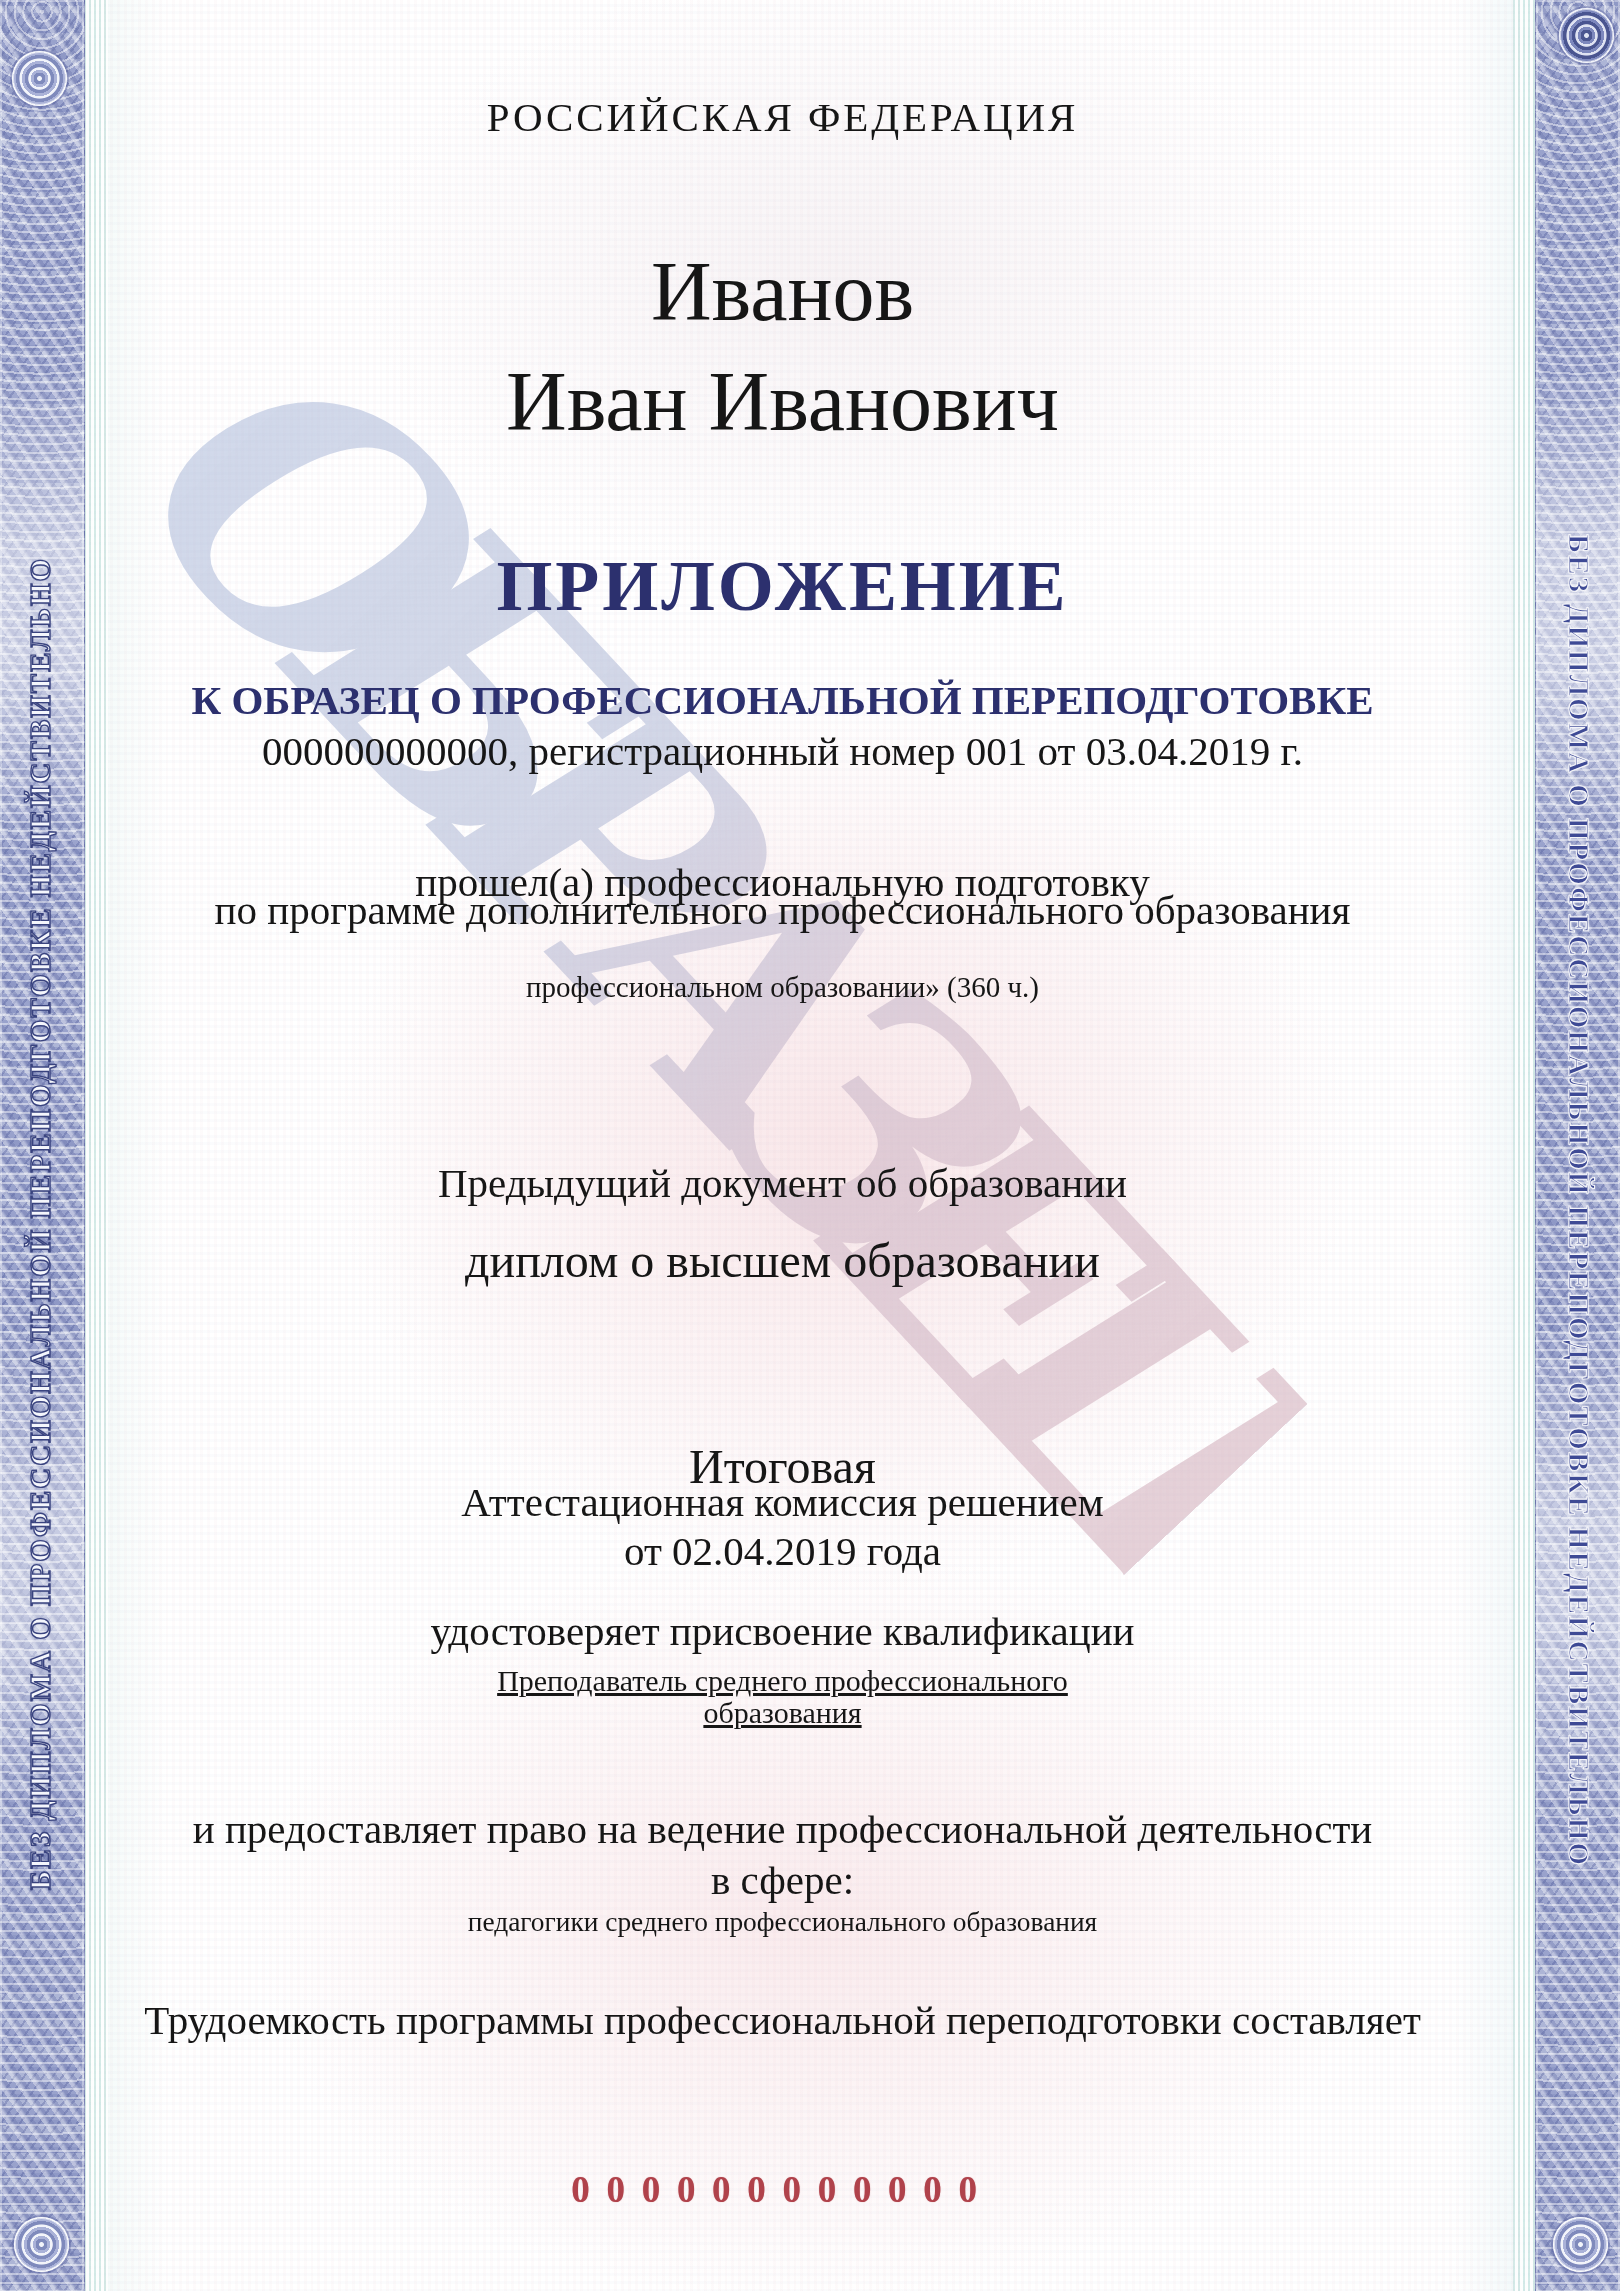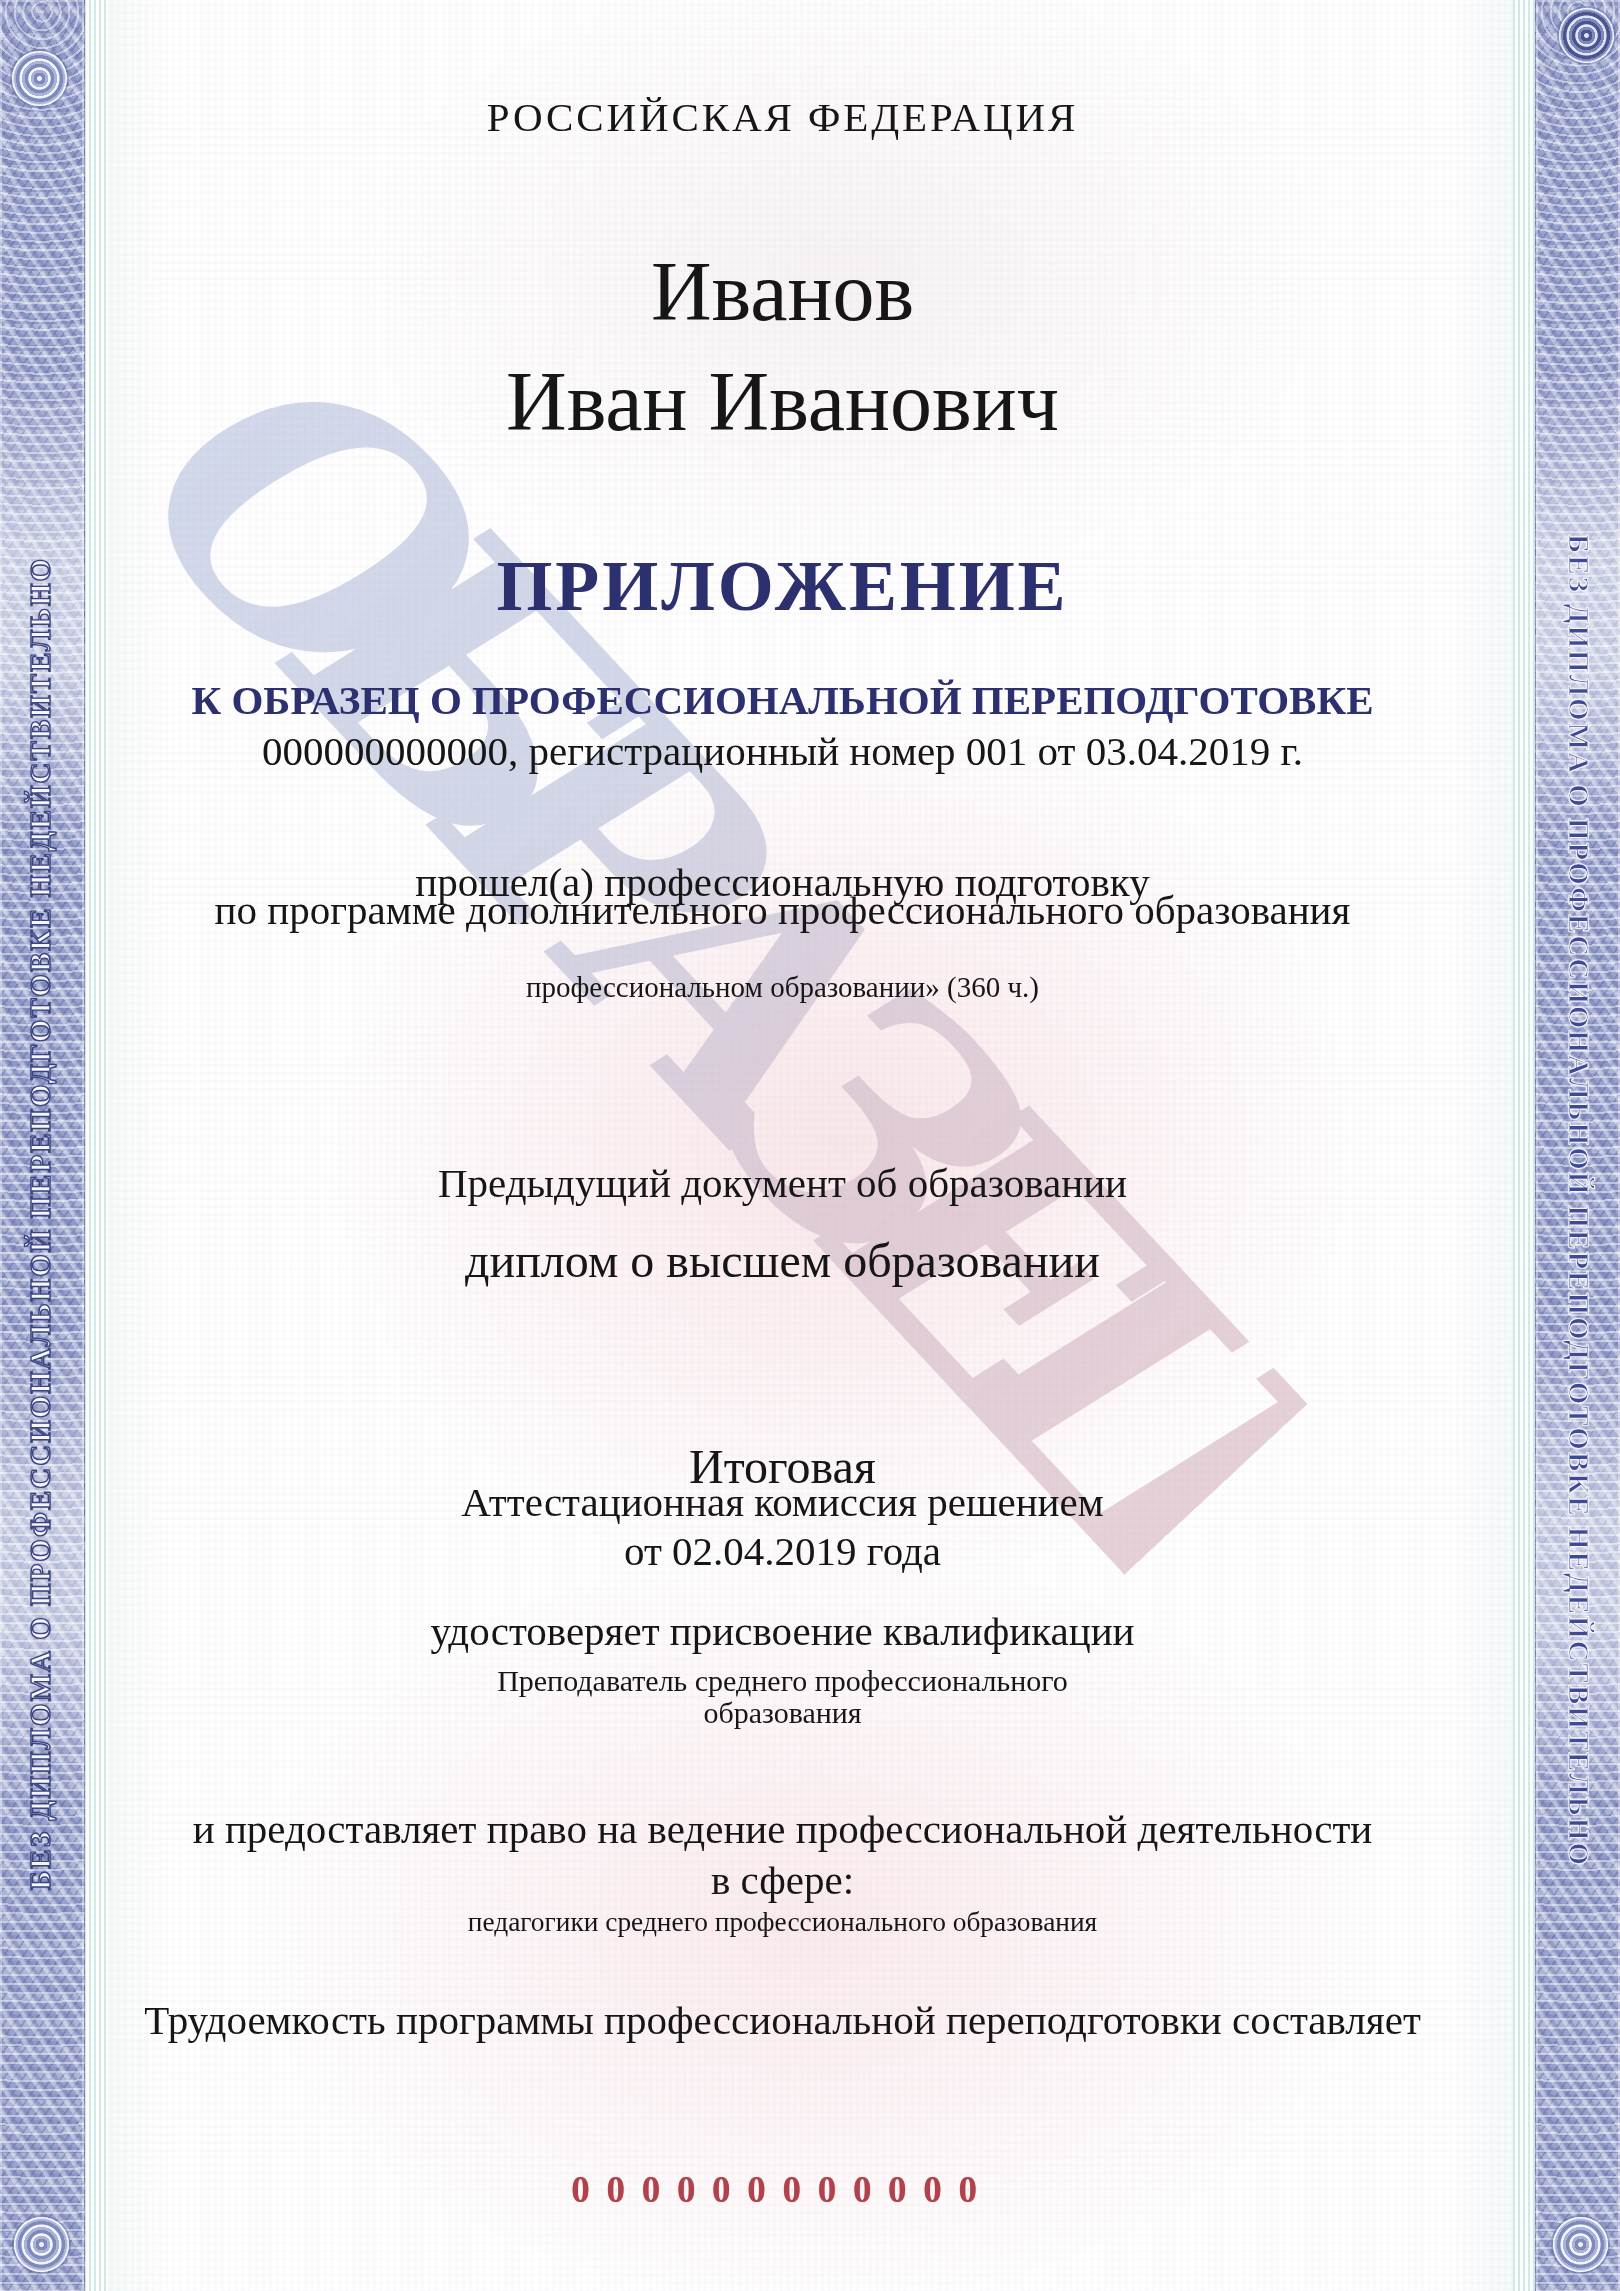--- a/index.html
+++ b/index.html
@@ -86,21 +86,21 @@
     font-family:"DejaVu Serif",serif; font-style:italic; font-weight:bold;
     font-size:343px; line-height:1; letter-spacing:-0.21em; white-space:nowrap;
     background:linear-gradient(90deg, rgba(171,185,217,0.55) 0%, rgba(178,186,214,0.58) 38%, rgba(205,182,198,0.58) 68%, rgba(212,178,190,0.60) 100%);
     -webkit-background-clip:text; background-clip:text; color:transparent;
   }
 
   
   .line { position:absolute; left:88px; right:143px; text-align:center; z-index:2; }
   .t42 { font-size:41px; }
   .t40 { font-size:48px; }
-  .t31 { font-size:30px; }
+  .t31 { font-size:30px;text-decoration:underline; }
   .t30 { font-size:29px; }
   .t28 { font-size:27.4px; }
   .caps { letter-spacing:2.9px; }
   .navy { color:#2c306e; font-weight:bold; }
   .name { font-size:84px; }
   .doc-title { font-size:72px; font-weight:bold; color:#2c306e; letter-spacing:2.9px; }
   .red-number { font-size:37px; font-weight:bold; color:#b0424b; letter-spacing:16.7px; text-shadow:0 0 1px rgba(176,66,75,0.6); }
 </style>
 </head>
 <body>

